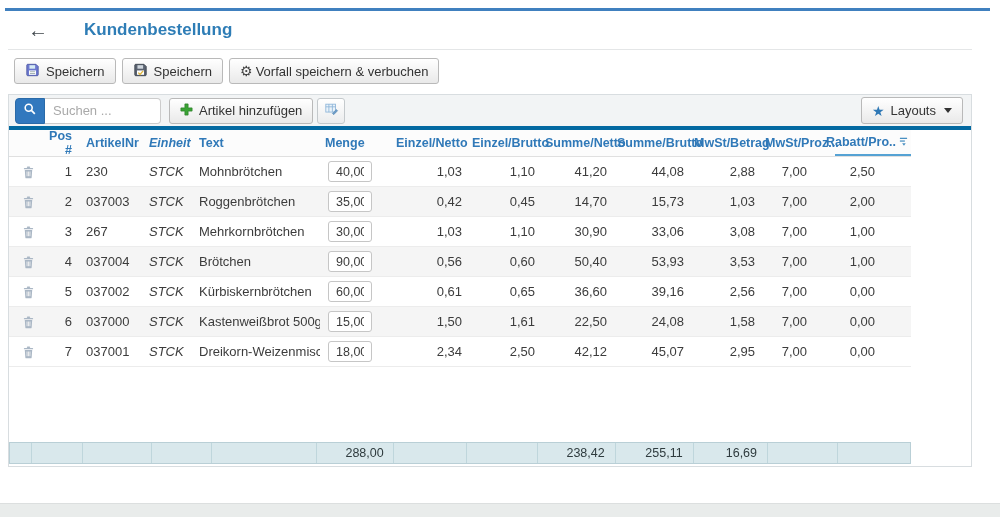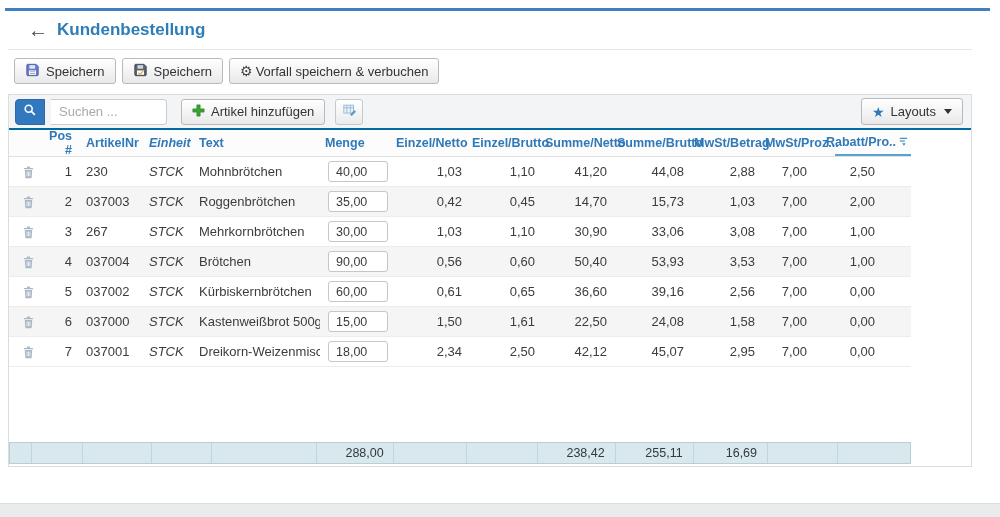--- a/index.html
+++ b/index.html
@@ -5,21 +5,21 @@
   * { margin:0; padding:0; box-sizing:border-box; }
   html,body { width:1000px; height:517px; }
   body { font-family:"Liberation Sans", sans-serif; background:#fdfdfd; color:#333; overflow:hidden; }
   .page { position:relative; width:1000px; height:517px; background:#ffffff; }
   .top-accent { position:absolute; top:8px; left:5px; width:985px; height:3px; background:#4080bf; }
   .content { position:absolute; top:11px; left:8px; width:964px; }
 
   
   .title-row { height:39px; display:flex; align-items:center; border-bottom:1px solid #e4e6e7; padding-left:20px; }
   .back-arrow { font-size:20px; color:#3d4449; font-weight:bold; cursor:pointer; line-height:1; }
-  .page-title { margin-left:9px; font-size:17px; font-weight:700; color:#2e7db6; }
+  .page-title { margin-left:36px; font-size:17px; font-weight:700; color:#2e7db6; }
 
   
   .actions-row { padding:8px 0 4px 6px; display:flex; gap:6px; }
   .btn { display:inline-flex; align-items:center; gap:6px; border:1px solid #b9b9b9; border-radius:3px;
          background:linear-gradient(#ffffff,#e9e9e9); padding:4px 10px; font-size:13px; color:#333; cursor:pointer;
          font-family:"Liberation Sans", sans-serif; }
   .btn .uicon { line-height:1; }
   .gears-icon { font-size:14px; color:#444; letter-spacing:-3px; }
 
   
@@ -33,21 +33,21 @@
   .sel-korr { width:396px; margin-left:8px; }
   .sel-filial { width:155px; margin-left:8px; }
   .sel .caret { position:absolute; right:8px; top:10px; width:0; height:0;
                 border-left:4px solid transparent; border-right:4px solid transparent; border-top:5px solid #8a8a8a; }
   .txt-input { height:24px; background:#ededed; border:1px solid #c7c7c7; border-radius:4px; padding:0 8px;
                font-size:13px; color:#333; font-family:"Liberation Sans", sans-serif; }
   .tour-input { width:158px; margin-left:8px; }
 
   
   .grid-panel { margin-top:6px; width:964px; height:373px; border:1px solid #d8dde0; background:#fff; }
-  .grid-toolbar { height:35px; background:#f2f4f5; border-bottom:2px solid #0369a1; display:flex; align-items:center; padding:0 8px 0 6px;gap:6px; }
+  .grid-toolbar { height:35px; background:#f2f4f5; border-bottom:4px solid #0369a1; display:flex; align-items:center; padding:0 8px 0 6px; }
   .search-btn { width:30px; height:26px; background:#3178be; border:1px solid #2a6aa8; border-radius:4px 0 0 4px;
                 display:flex; align-items:center; justify-content:center; cursor:pointer; }
   .search-input { width:116px; height:26px; border:1px solid #cccccc; border-left:none; border-radius:0 4px 4px 0;
                   padding:0 8px; font-size:13px; color:#555; background:#fff; font-family:"Liberation Sans", sans-serif; }
   .search-input::placeholder { color:#a9a9a9; }
   .add-btn { margin-left:8px; height:26px; }
   .mini-btn { margin-left:4px; width:28px; height:26px; display:inline-flex; align-items:center; justify-content:center;
               border:1px solid #c4c9cc; border-radius:3px; background:linear-gradient(#ffffff,#ebeced); cursor:pointer; }
   .layouts-btn { margin-left:auto; height:27px; }
   .star-icon { color:#2f78b5; font-size:14px; }
@@ -66,21 +66,21 @@
   .cell.c-rb { padding-right:36px; }
   .c-pos { text-align:right; padding-right:8px; }
   .c-art { padding-left:6px; } .c-ein { padding-left:5px;font-style:italic; } .c-text { padding-left:5px; white-space:nowrap; overflow:hidden; }
   .th.c-menge { padding-left:5px; }
   .th.c-rb { padding-right:12px; position:relative; border-bottom:2px solid #55a2d4; height:25px; display:flex; align-items:center; justify-content:center; gap:3px; }
   .drow { height:30px; border-bottom:1px solid #ececec; background:#fff; color:#3c3c3c; }
   .drow:nth-child(even) { background:#f5f5f5; }
   .trash-cell { display:flex; align-items:center; justify-content:center; }
   .trash-btn { background:none; border:none; cursor:pointer; padding:0; line-height:0; }
   .menge-cell { padding-left:8px; }
-  .menge-input { width:60px; height:21px; border:1px solid #c6c6c6; border-radius:3px; padding:0 7px; font-size:12.5px;
+  .menge-input { width:44px; height:21px; border:1px solid #c6c6c6; border-radius:3px; padding:0 7px; font-size:12.5px;
                  color:#3c3c3c; background:#fff; font-family:"Liberation Sans", sans-serif; }
   .spacer { height:75px; background:#fff; }
 
   
   .tfoot { display:flex; width:902px; height:22px; border:1px solid #b9cfd6; background:#d9e8ec;gap:28px; }
   .fcell { height:100%; border-right:1px solid #bfd6dc; font-size:12.5px; color:#2f3b3e;
            display:flex; align-items:center; justify-content:flex-end; }
   .fcell:last-child { border-right:none; }
   .f-menge { padding-right:9px; } .f-sn,.f-sb,.f-mb { padding-right:10px; }
   .fcell.c-trash{width:37px;} .fcell.c-pos{width:33px;} .fcell.c-art{width:64px;} .fcell.c-ein{width:50px;}

